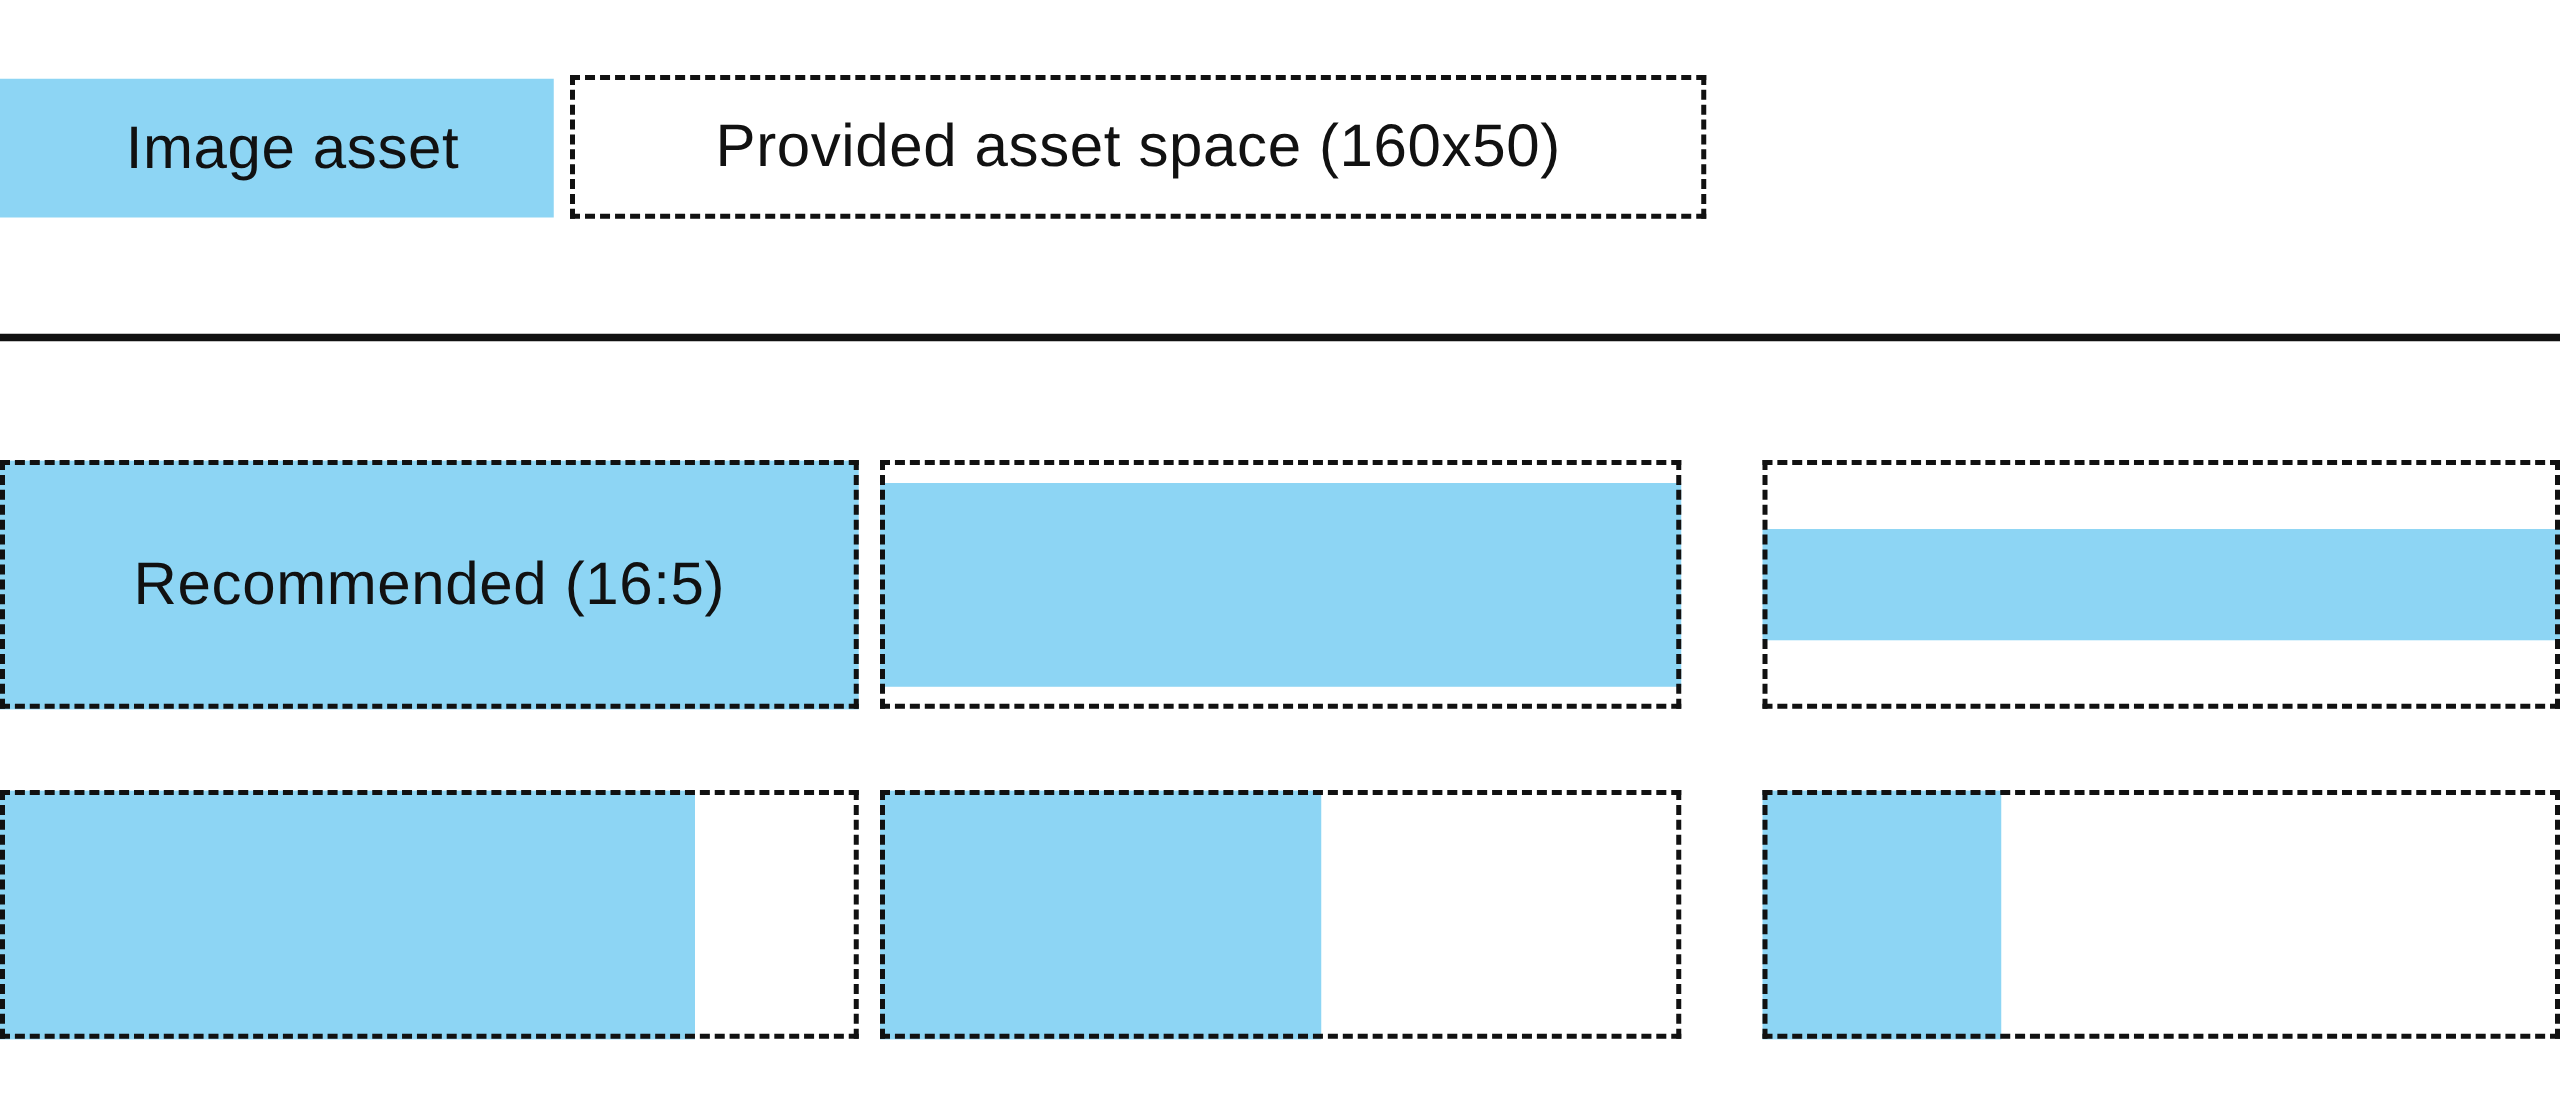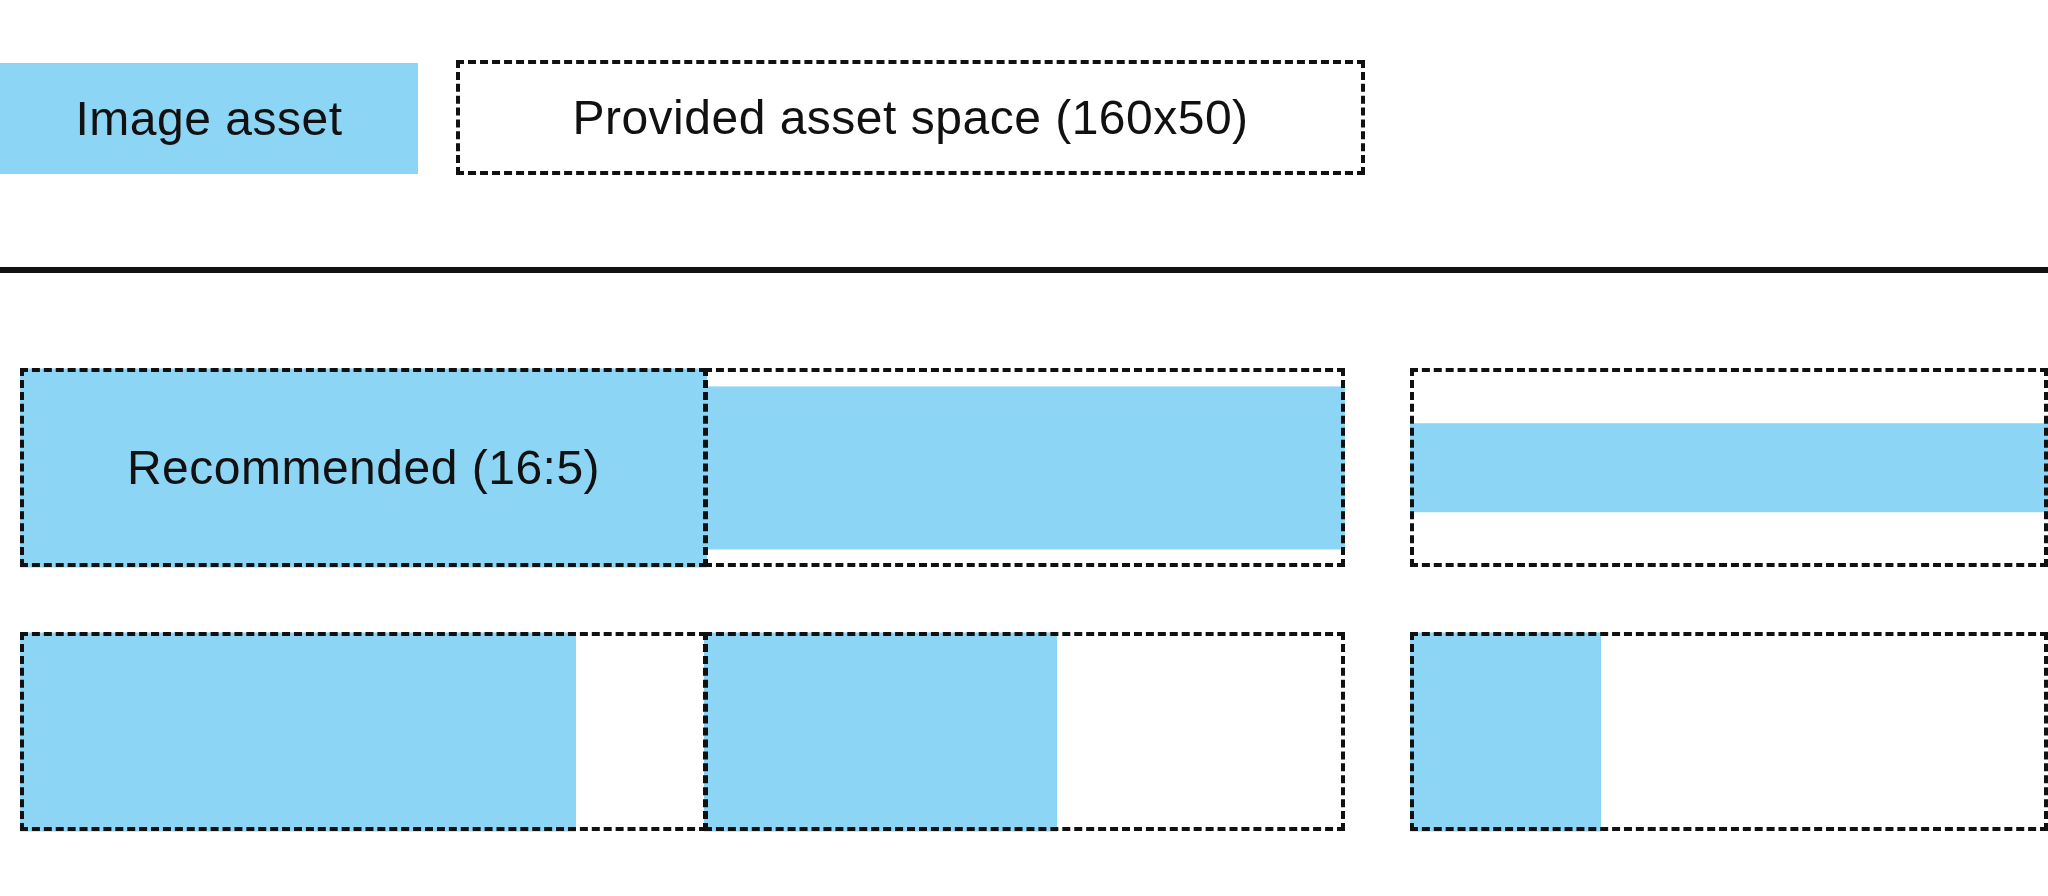--- a/index.html
+++ b/index.html
@@ -20,20 +20,21 @@
   
   .legend-chip {
     position: absolute;
     left: 0;
     top: 63px;
     width: 418px;
     height: 111px;
     display: flex;
     align-items: center;
     justify-content: center;
+    padding-left: 25px;
   }
   .legend-dashed {
     position: absolute;
     left: 456px;
     top: 60px;
     width: 909px;
     height: 115px;
     box-sizing: border-box;
     border: 4px dashed #111111;
     display: flex;
@@ -55,21 +56,21 @@
     height: 6px;
   }
 
   
   .demo-box {
     position: absolute;
     box-sizing: border-box;
   }
   .row1 { top: 368px; height: 199px; }
   .row2 { top: 632px; height: 199px; }
-  .col1 { left: 0;      width: 687px; margin-left: 20px; }
+  .col1 { left: 0;      width: 687px; }
   .col2 { left: 704px;  width: 641px; }
   .col3 { left: 1410px; width: 638px; }
 
   .fill {
     position: absolute;
     left: 0;
     top: 50%;
     transform: translateY(-50%);
   }
   .dash-overlay {

